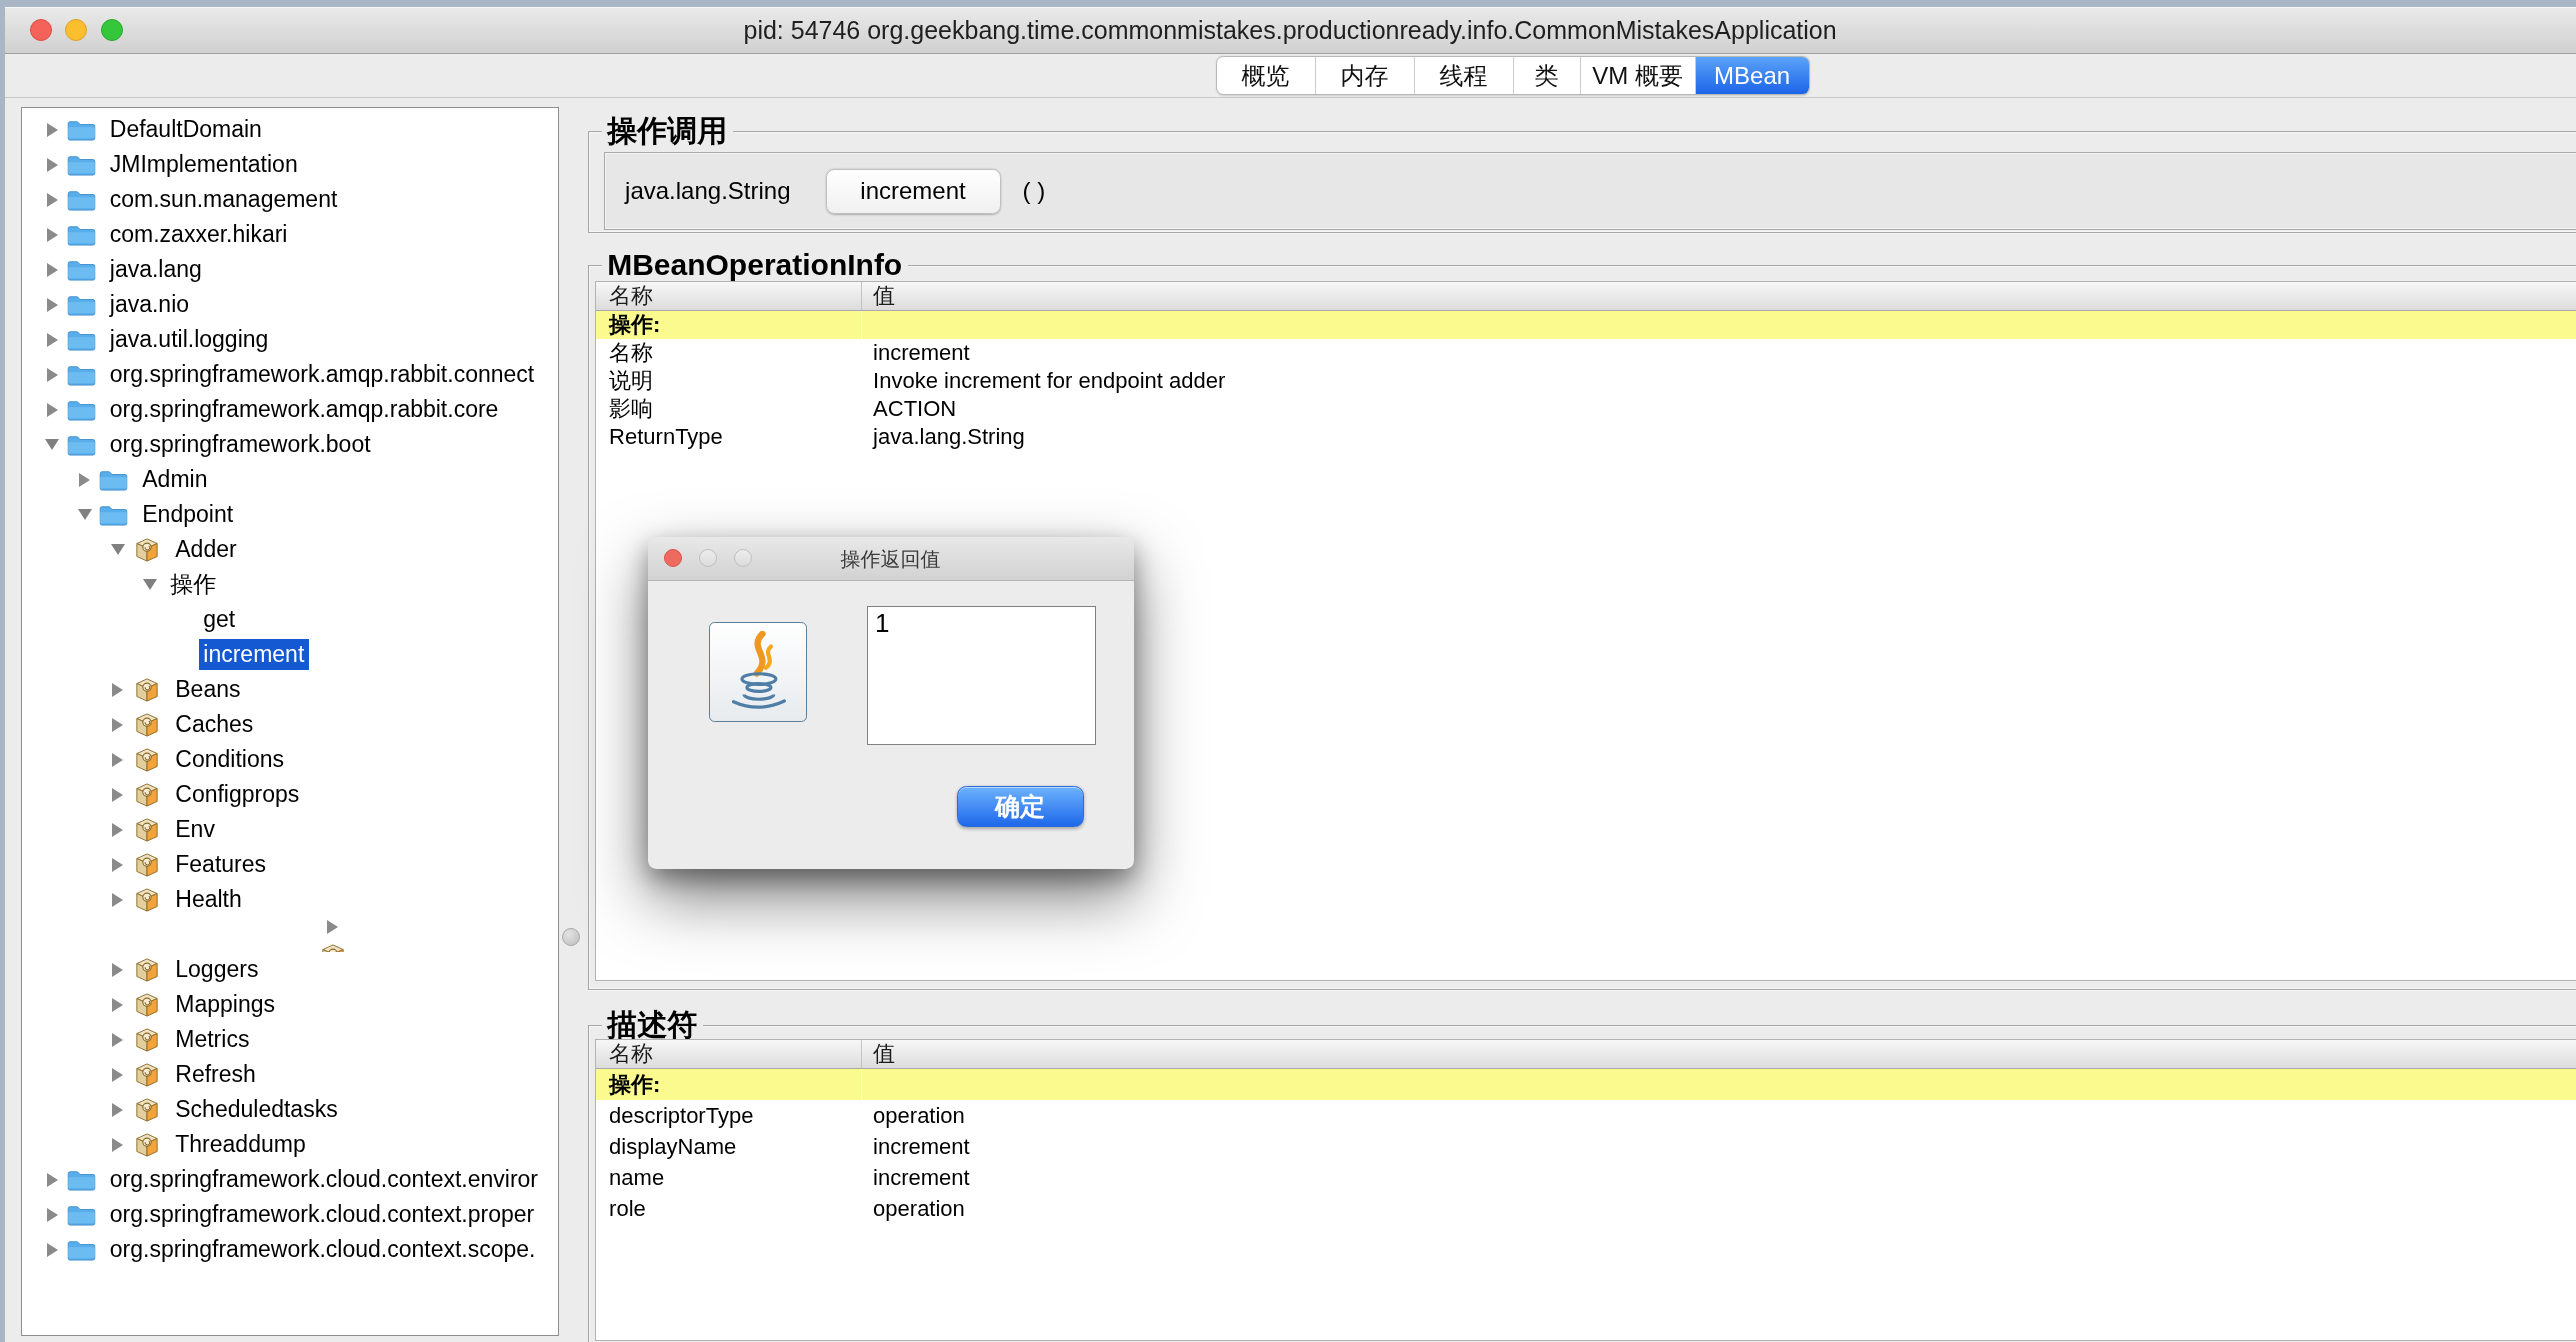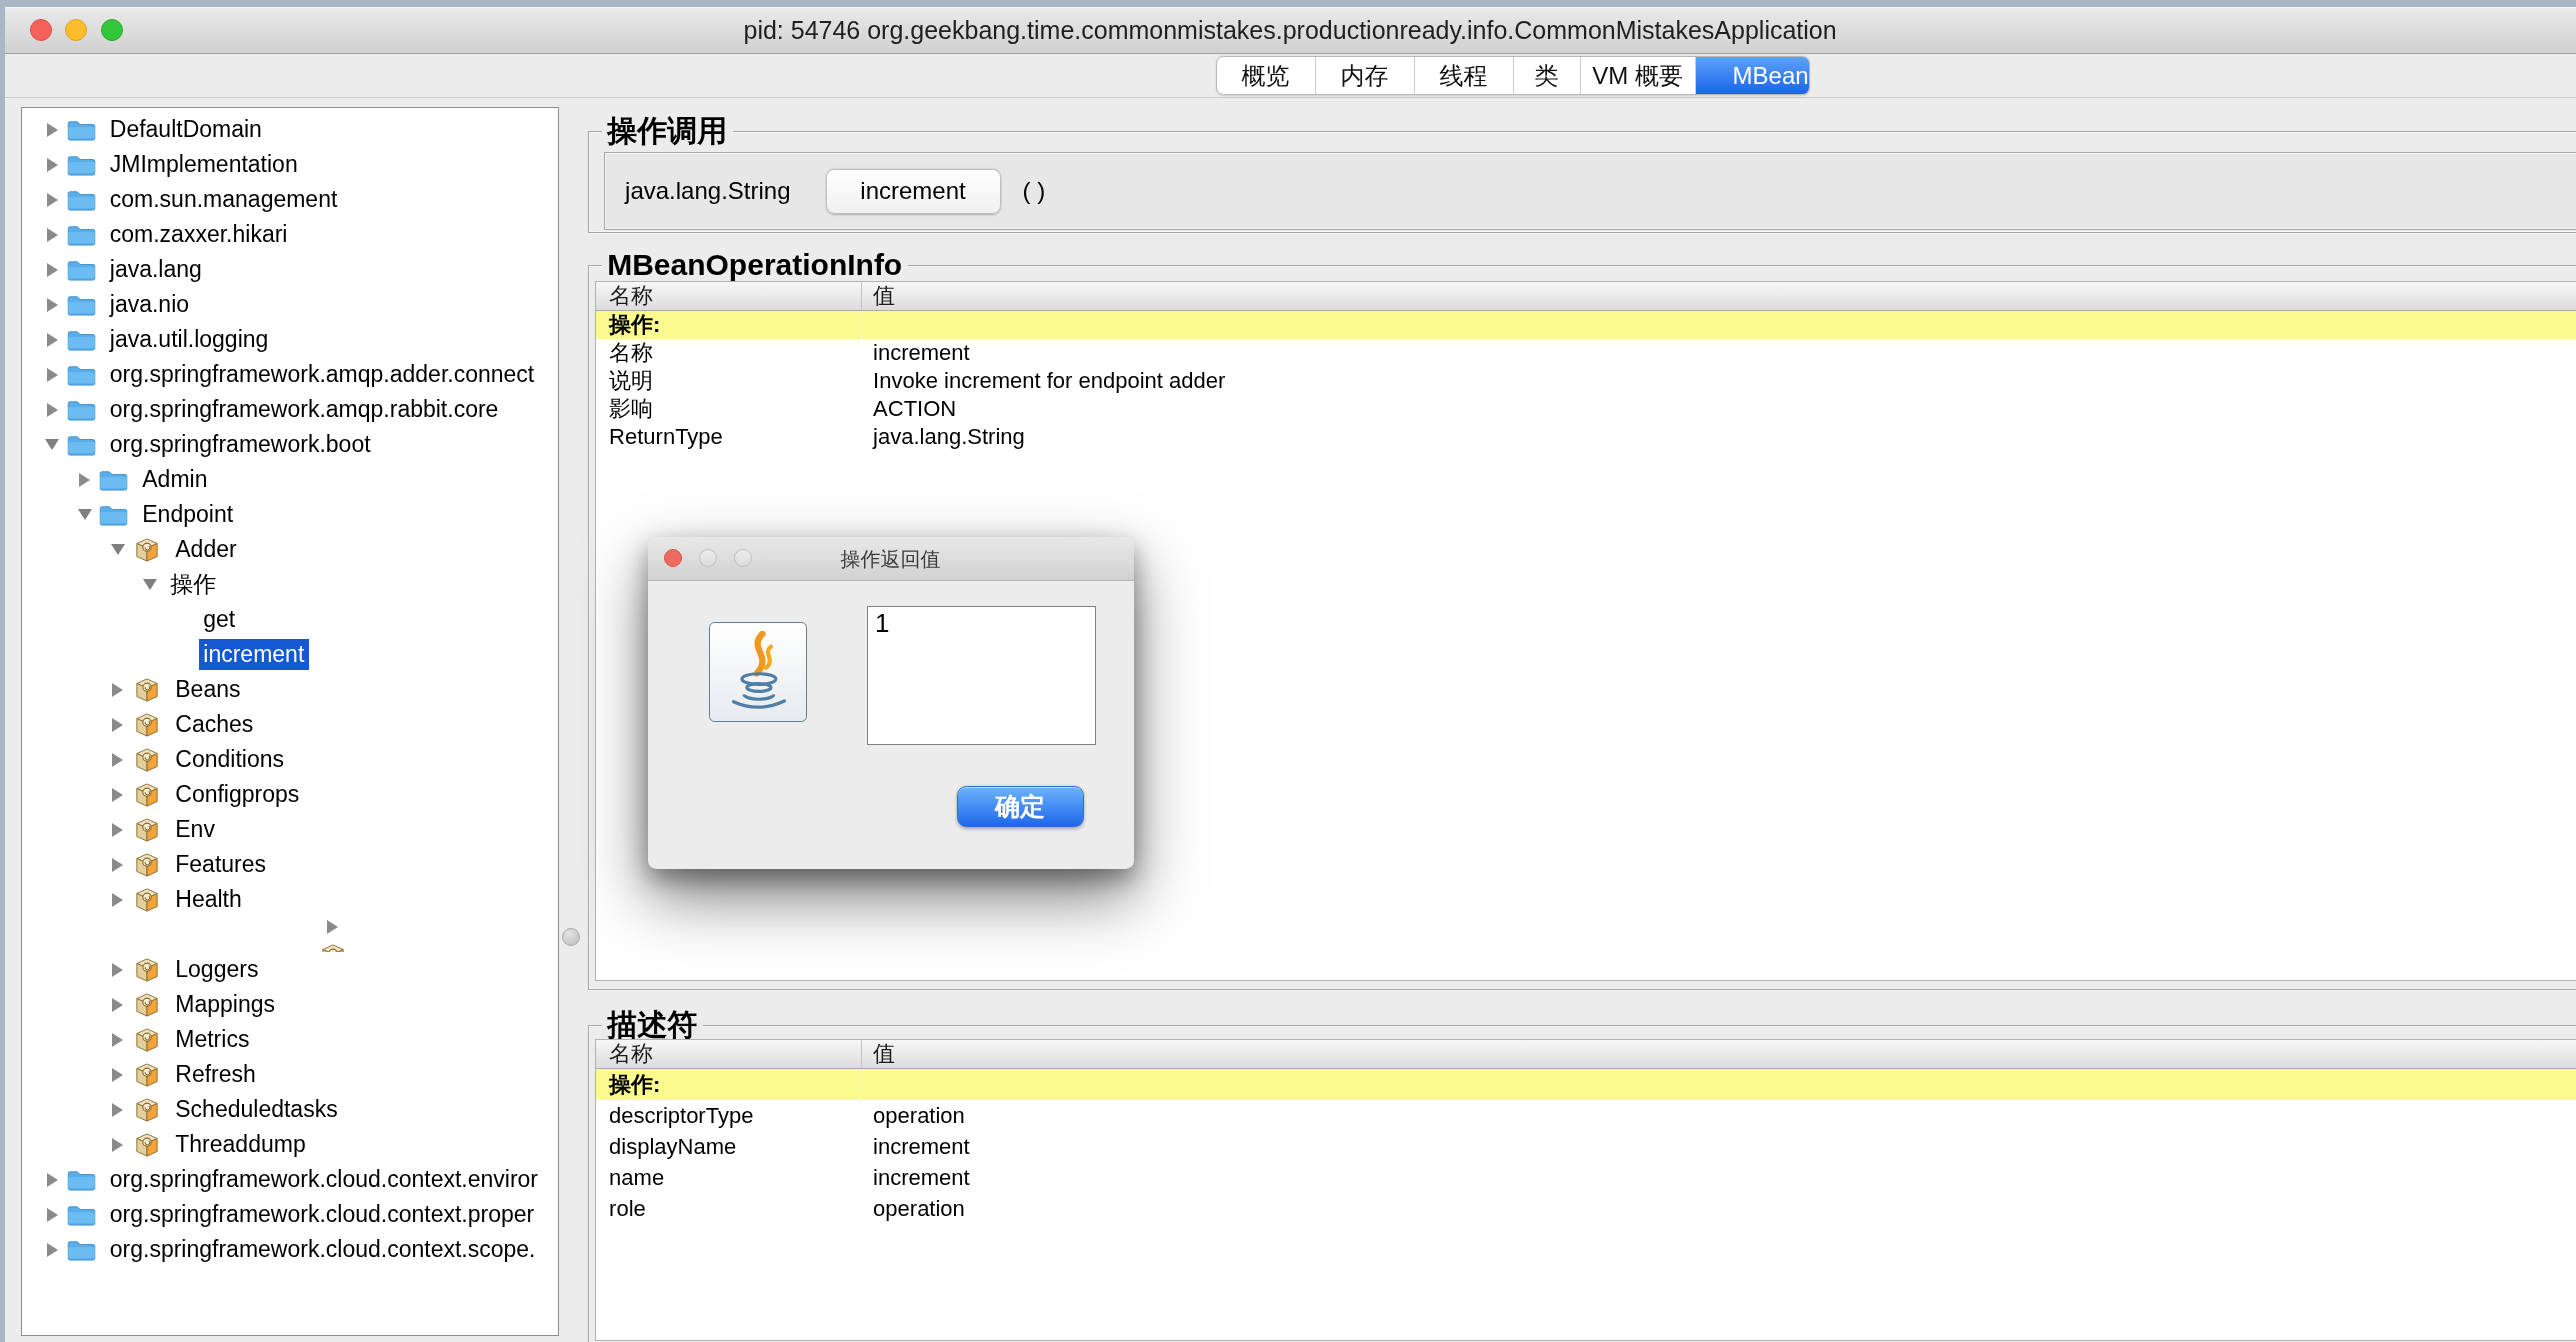--- a/index.html
+++ b/index.html
@@ -34,21 +34,21 @@
     background:#ffffff;border:0.9px solid #b7b7b7;border-radius:7.4px;
     box-shadow:0 0.9px 1.9px rgba(0,0,0,.12);overflow:hidden;
   }
   .tab{
     height:37px;line-height:37px;text-align:center;font-size:24px;color:#111;
     border-right:0.9px solid #cccccc;box-sizing:border-box;cursor:default;
   }
   .tab:last-child{border-right:none;}
   .tab.active{
     background:linear-gradient(#5ba3f9,#1c64e8);
-    color:#fff;border-right:none;text-align:right;
+    color:#fff;border-right:none;
   }
   .below-tabs-line{position:absolute;left:0;top:90px;width:100%;height:0.9px;background:#c9c9c9;}
   
   .tree{
     position:absolute;left:16px;top:100px;width:538px;height:1229px;
     background:#ffffff;border:1.4px solid #8e8e8e;box-sizing:border-box;
     padding-top:4.6px;overflow:hidden;
   }
   .trow{display:flex;align-items:center;height:35px;white-space:nowrap;overflow:hidden;}
   .exp{width:20.5px;flex:0 0 20.5px;display:flex;align-items:center;justify-content:center;}
@@ -254,21 +254,21 @@
       <div class="trow" style="padding-left: 20.5px;">
         <span class="exp">
           <span class="tri-c"></span>
         </span>
         <span class="ticon">
           <svg width="29" height="22" viewBox="0 0 31 24">
             <path d="M1 5 a2 2 0 0 1 2-2 h8 l3 3 h14 a2 2 0 0 1 2 2 v13 a2 2 0 0 1-2 2 H3 a2 2 0 0 1-2-2 Z" fill="#58aeea" stroke="#3f8ecb" stroke-width="1"></path>
             <path d="M1 9 h29 v10 a2 2 0 0 1-2 2 H3 a2 2 0 0 1-2-2 Z" fill="#6cbcf2"></path>
           </svg>
         </span>
-        <span class="tlabel">org.springframework.amqp.adder.connect</span>
+        <span class="tlabel">org.springframework.amqp.rabbit.connect</span>
       </div>
       <div class="trow" style="padding-left: 20.5px;">
         <span class="exp">
           <span class="tri-c"></span>
         </span>
         <span class="ticon">
           <svg width="29" height="22" viewBox="0 0 31 24">
             <path d="M1 5 a2 2 0 0 1 2-2 h8 l3 3 h14 a2 2 0 0 1 2 2 v13 a2 2 0 0 1-2 2 H3 a2 2 0 0 1-2-2 Z" fill="#58aeea" stroke="#3f8ecb" stroke-width="1"></path>
             <path d="M1 9 h29 v10 a2 2 0 0 1-2 2 H3 a2 2 0 0 1-2-2 Z" fill="#6cbcf2"></path>
           </svg>

